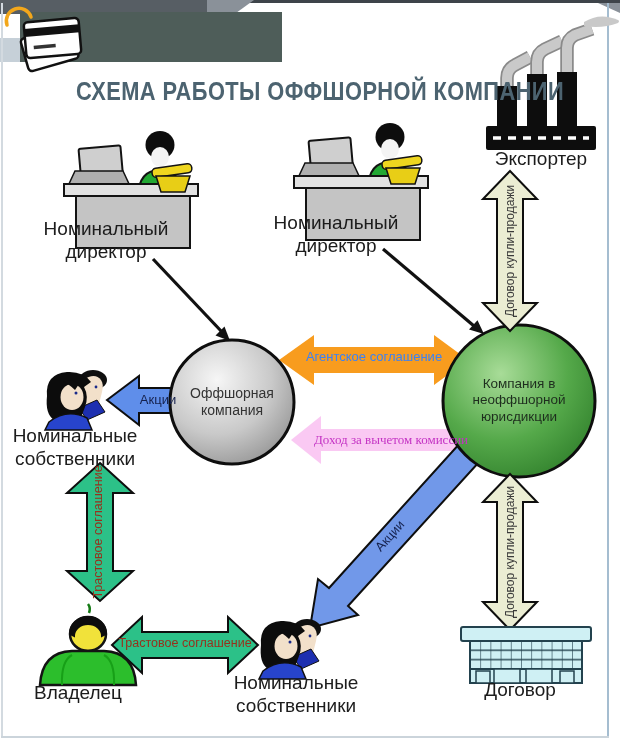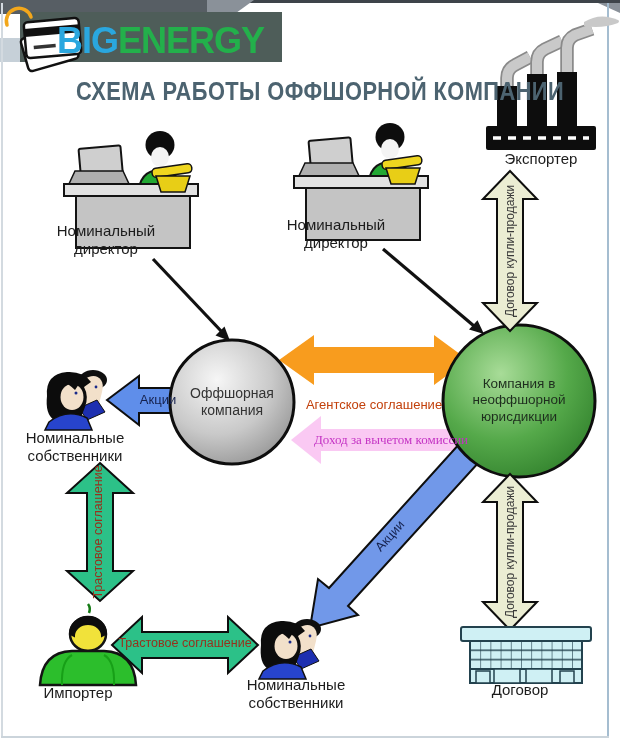--- a/index.html
+++ b/index.html
@@ -1,32 +1,32 @@
 <!DOCTYPE html>
 <html><head>
 <meta charset="utf-8">
 <style>
   html,body{margin:0;padding:0;background:#fff;}
   #page{position:relative;width:620px;height:744px;background:#fff;overflow:hidden;
         font-family:"Liberation Sans",sans-serif;}
   #diagram-svg{position:absolute;left:0;top:0;}
-  .lbl{position:absolute;transform:translate(-50%,-50%);font-size:15px;color:#1c1c1c;
+  .lbl{position:absolute;transform:translate(-50%,-50%);font-size:19px;color:#1c1c1c;
        text-align:center;white-space:nowrap;line-height:1.22;}
   .wrap{white-space:normal;text-align:center;}
   .vlbl{transform:translate(-50%,-50%) rotate(-90deg);}
   .diag{transform:translate(-50%,-50%) rotate(-48deg);}
   #title-label{left:320px;top:92px;transform:translate(-50%,-50%) scaleX(0.84);
        font-size:26px;font-weight:bold;color:#4C6370;letter-spacing:.5px;}
   #logo-text{left:57px;top:23px;transform:none;font-size:36px;font-weight:bold;
        letter-spacing:-1px;line-height:1;}
   #logo-text .big{color:#2AA7DF;} #logo-text .energy{color:#23B04B;}
   .circle-text{font-size:14px;color:#333;}
   .green-circle-text{font-size:13.5px;color:#1e2e1e;}
   .arrow-lbl{font-size:13px;}
-  .agency{color:#c2410c;margin-top:48px;}
+  .agency{color:#3b82f6;}
   .income{color:#C433C4;}
   .shares{color:#15214d;}
   .trust{color:#97311C;font-size:12.5px;}
   .sale{color:#3a3a3a;font-size:12px;}
 </style>
 </head>
 <body>
 
 <div id="page">
 
@@ -149,32 +149,31 @@
     <rect x="461" y="627" width="130" height="14" rx="2" fill="#CFF0F4" stroke="#23424e" stroke-width="2"></rect>
     <rect x="470" y="641" width="112" height="28" fill="url(#winPat)" stroke="#23424e" stroke-width="2"></rect>
     <rect x="470" y="669" width="112" height="14" fill="#CFF0F4" stroke="#23424e" stroke-width="2"></rect>
     <rect x="476" y="671" width="14" height="12" fill="#CFF0F4" stroke="#23424e" stroke-width="1.5"></rect>
     <rect x="494" y="669" width="26" height="14" fill="#CFF0F4" stroke="#23424e" stroke-width="1.5"></rect>
     <rect x="526" y="669" width="26" height="14" fill="#CFF0F4" stroke="#23424e" stroke-width="1.5"></rect>
     <rect x="560" y="671" width="14" height="12" fill="#CFF0F4" stroke="#23424e" stroke-width="1.5"></rect>
   </g>
 </svg>
 
-<div class="lbl" id="logo-text"><span class="big">BIG</span><span class="energy">ENERGY</span></div>
 
 <div class="lbl" id="title-label">СХЕМА РАБОТЫ ОФФШОРНОЙ КОМПАНИИ</div>
 
 <div class="lbl" style="left:541px;top:159px;">Экспортер</div>
 <div class="lbl wrap" style="left:106px;top:240px;width:132px;">Номинальный директор</div>
 <div class="lbl wrap" style="left:336px;top:234px;width:132px;">Номинальный директор</div>
 <div class="lbl wrap green-circle-text" style="left:519px;top:401px;width:118px;">Компания в неоффшорной юрисдикции</div>
 <div class="lbl wrap circle-text" style="left:232px;top:402px;width:104px;">Оффшорная компания</div>
 <div class="lbl wrap" style="left:75px;top:447px;width:132px;">Номинальные собственники</div>
 <div class="lbl wrap" style="left:296px;top:694px;width:140px;">Номинальные собственники</div>
-<div class="lbl" style="left:78px;top:693px;">Импортер</div>
+<div class="lbl" style="left:78px;top:693px;">Владелец</div>
 <div class="lbl" style="left:520px;top:690px;">Договор</div>
 
 <div class="lbl arrow-lbl agency" style="left:374px;top:357px;">Агентское соглашение</div>
 <div class="lbl arrow-lbl income" style="left:391px;top:440px;font-family:Liberation Serif, serif;">Доход за вычетом комиссии</div>
 <div class="lbl arrow-lbl shares" style="left:158px;top:400px;">Акции</div>
 <div class="lbl arrow-lbl shares diag" style="left:390px;top:536px;">Акции</div>
 <div class="lbl trust vlbl" style="left:99px;top:532px;">Трастовое соглашение</div>
 <div class="lbl trust" style="left:185px;top:644px;">Трастовое соглашение</div>
 <div class="lbl sale vlbl" style="left:510px;top:251px;">Договор купли-продажи</div>
 <div class="lbl sale vlbl" style="left:510px;top:552px;">Договор купли-продажи</div>

